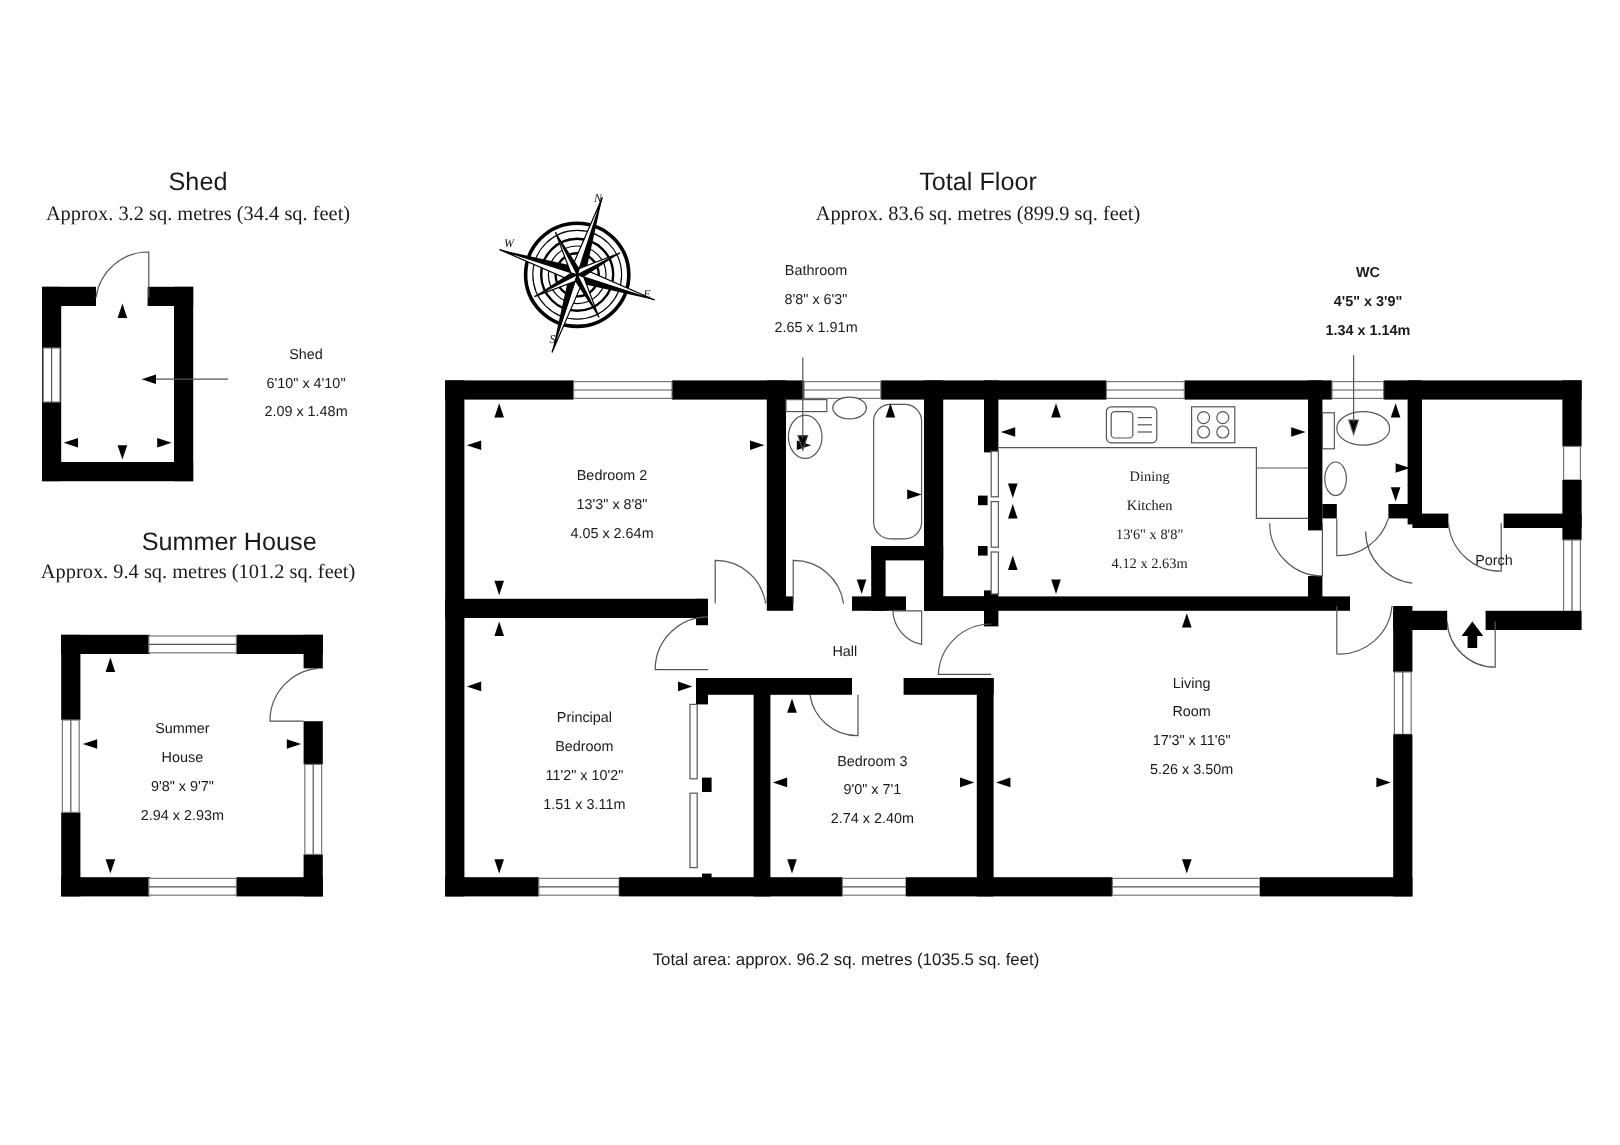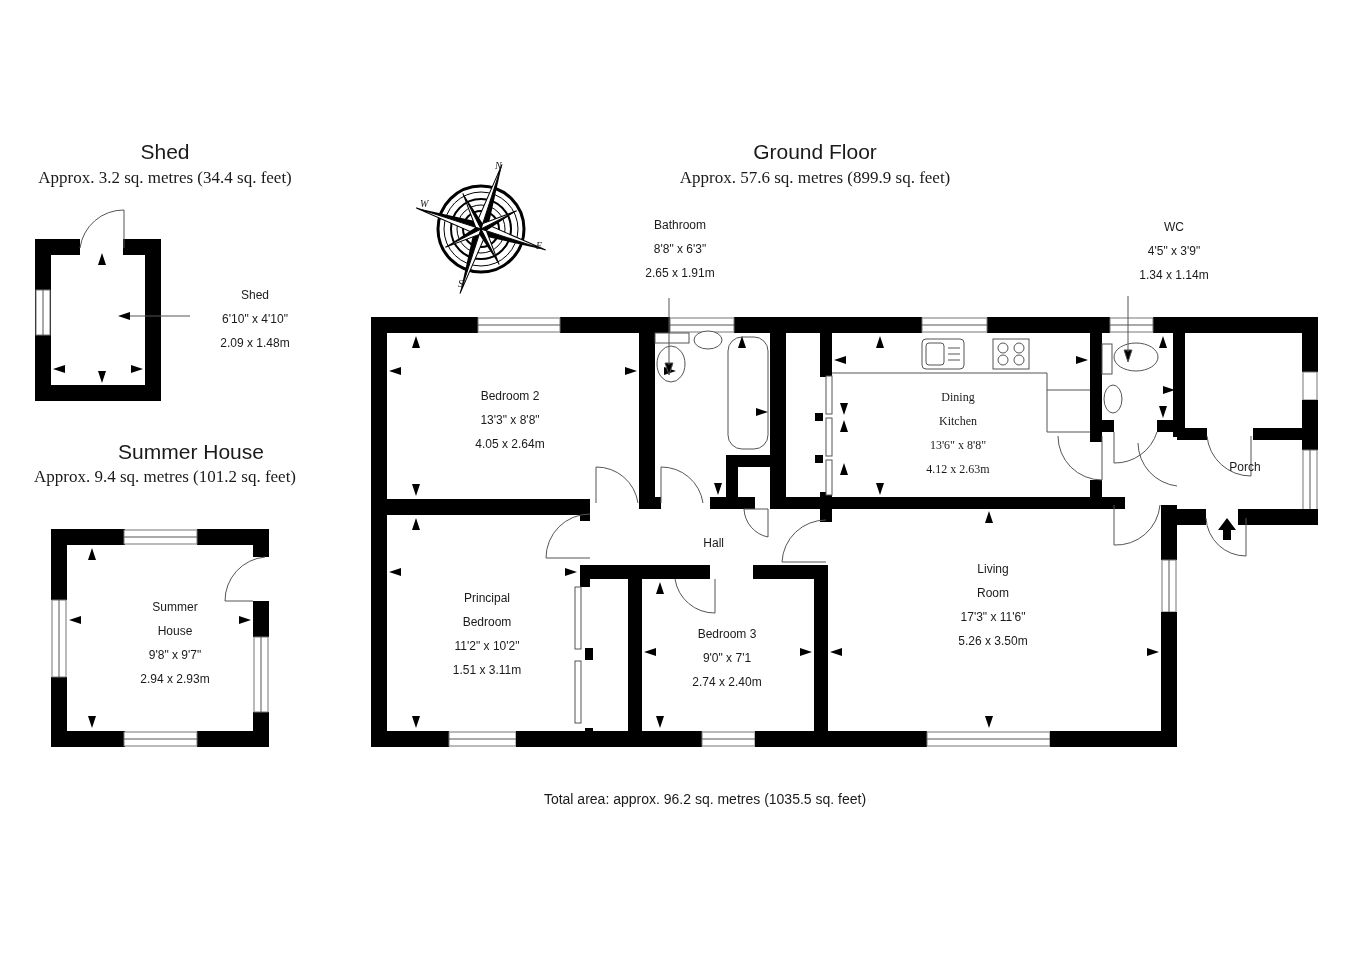--- a/index.html
+++ b/index.html
@@ -259,58 +259,58 @@
 
 <div class="lbl sans room" style="left:190px;width:130px;top:283px;">
   <div>Shed</div>
   <div>6'10" x 4'10"</div>
   <div>2.09 x 1.48m</div>
 </div>
 
 <div class="lbl sans title" style="left:0;width:330px;top:440px;margin-left:26px;">Summer House</div>
 <div class="lbl serif sub" style="left:0;width:330px;top:467px;">Approx. 9.4 sq. metres (101.2 sq. feet)</div>
 
-<div class="lbl sans room" style="left:105px;width:140px;top:595px;">
+<div class="lbl sans room" style="left:82px;width:140px;top:595px;">
   <div>Summer</div>
   <div>House</div>
   <div>9'8" x 9'7"</div>
   <div>2.94 x 2.93m</div>
 </div>
 
-<div class="lbl sans title" style="left:615px;width:400px;top:140px;">Ground Floor</div>
-<div class="lbl serif sub" style="left:615px;width:400px;top:168px;">Approx. 57.6 sq. metres (899.9 sq. feet)</div>
+<div class="lbl sans title" style="left:615px;width:400px;top:140px;">Total Floor</div>
+<div class="lbl serif sub" style="left:615px;width:400px;top:168px;">Approx. 83.6 sq. metres (899.9 sq. feet)</div>
 
 <div class="lbl sans room" style="left:600px;width:160px;top:213px;">
   <div>Bathroom</div>
   <div>8'8" x 6'3"</div>
   <div>2.65 x 1.91m</div>
 </div>
 
-<div class="lbl sans room" style="left:1104px;width:140px;top:215px;">
+<div class="lbl sans room" style="left:1070px;width:140px;top:215px;font-weight:bold;">
   <div>WC</div>
   <div>4'5" x 3'9"</div>
   <div>1.34 x 1.14m</div>
 </div>
 
 <div class="lbl sans room" style="left:440px;width:140px;top:384px;">
   <div>Bedroom 2</div>
   <div>13'3" x 8'8"</div>
   <div>4.05 x 2.64m</div>
 </div>
 
 <div class="lbl sans room" style="left:888px;width:140px;top:385px;font-family:Liberation Serif, serif;">
   <div>Dining</div>
   <div>Kitchen</div>
   <div>13'6" x 8'8"</div>
   <div>4.12 x 2.63m</div>
 </div>
 
 <div class="lbl sans room" style="left:1205px;width:80px;top:455px;">Porch</div>
 
-<div class="lbl sans room" style="left:684px;width:40px;top:531px;text-align:right;">Hall</div>
+<div class="lbl sans room" style="left:684px;width:40px;top:531px;">Hall</div>
 
 <div class="lbl sans room" style="left:412px;width:150px;top:586px;">
   <div>Principal</div>
   <div>Bedroom</div>
   <div>11'2" x 10'2"</div>
   <div>1.51 x 3.11m</div>
 </div>
 
 <div class="lbl sans room" style="left:657px;width:140px;top:622px;">
   <div>Bedroom 3</div>

